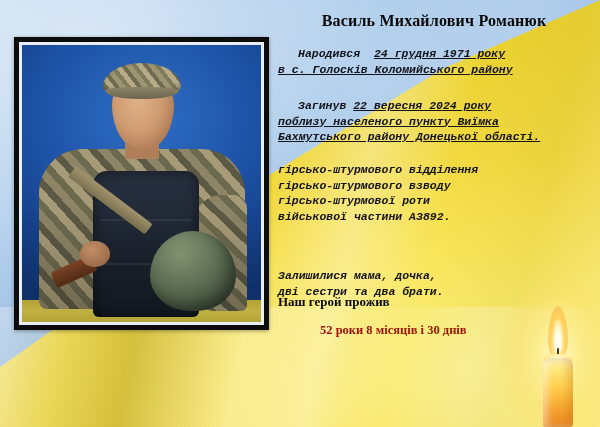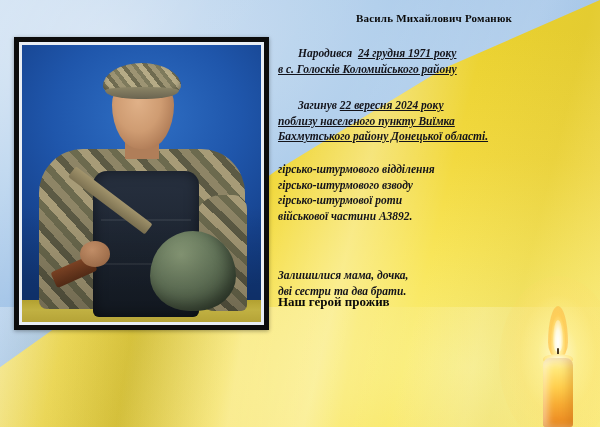--- a/index.html
+++ b/index.html
@@ -255,37 +255,37 @@
     top: 0;
     width: 318px;
     height: 427px;
   }
   #hero-name {
     position: absolute;
     left: 6px;
     top: 12px;
     width: 300px;
     text-align: center;
-    font-size: 11px;
+    font-size: 16px;
     font-weight: bold;
     color: #0a0a0a;
     letter-spacing: 0.2px;
     white-space: nowrap;
   }
   .para {
     position: absolute;
     left: 0;
     width: 318px;
     font-style: italic;
     font-weight: bold;
     font-size: 11.5px;
     line-height: 15.5px;
     color: #13131a;
   }
-  .para .line { display: block; white-space: nowrap; }
+  .para .line { display: block; white-space: nowrap; font-family: Liberation Mono, monospace; }
   .para .indent { padding-left: 20px; }
   .u { text-decoration: underline; }
 
   #birth-block  { top: 46px; }
   #death-block  { top: 98px; }
   #role-block   { top: 162px; }
   #family-block { top: 268px; }
 
   #lived-label {
     position: absolute;
@@ -439,20 +439,21 @@
       <span class="line">гірсько-штурмової роти</span>
       <span class="line">військової частини А3892.</span>
     </div>
 
     <div class="para" id="family-block">
       <span class="line">Залишилися мама, дочка,</span>
       <span class="line">дві сестри та два брати.</span>
     </div>
 
     <div id="lived-label">Наш герой прожив</div>
+    <div id="lived-duration">52 роки  8 місяців і 30 днів</div>
   </div>
 
   <div id="candle">
     <div class="candle-glow"></div>
     <div class="candle-flame-outer"></div>
     <div class="candle-flame-inner"></div>
     <div class="candle-wick"></div>
     <div class="candle-top"></div>
     <div class="candle-body"></div>
   </div>

